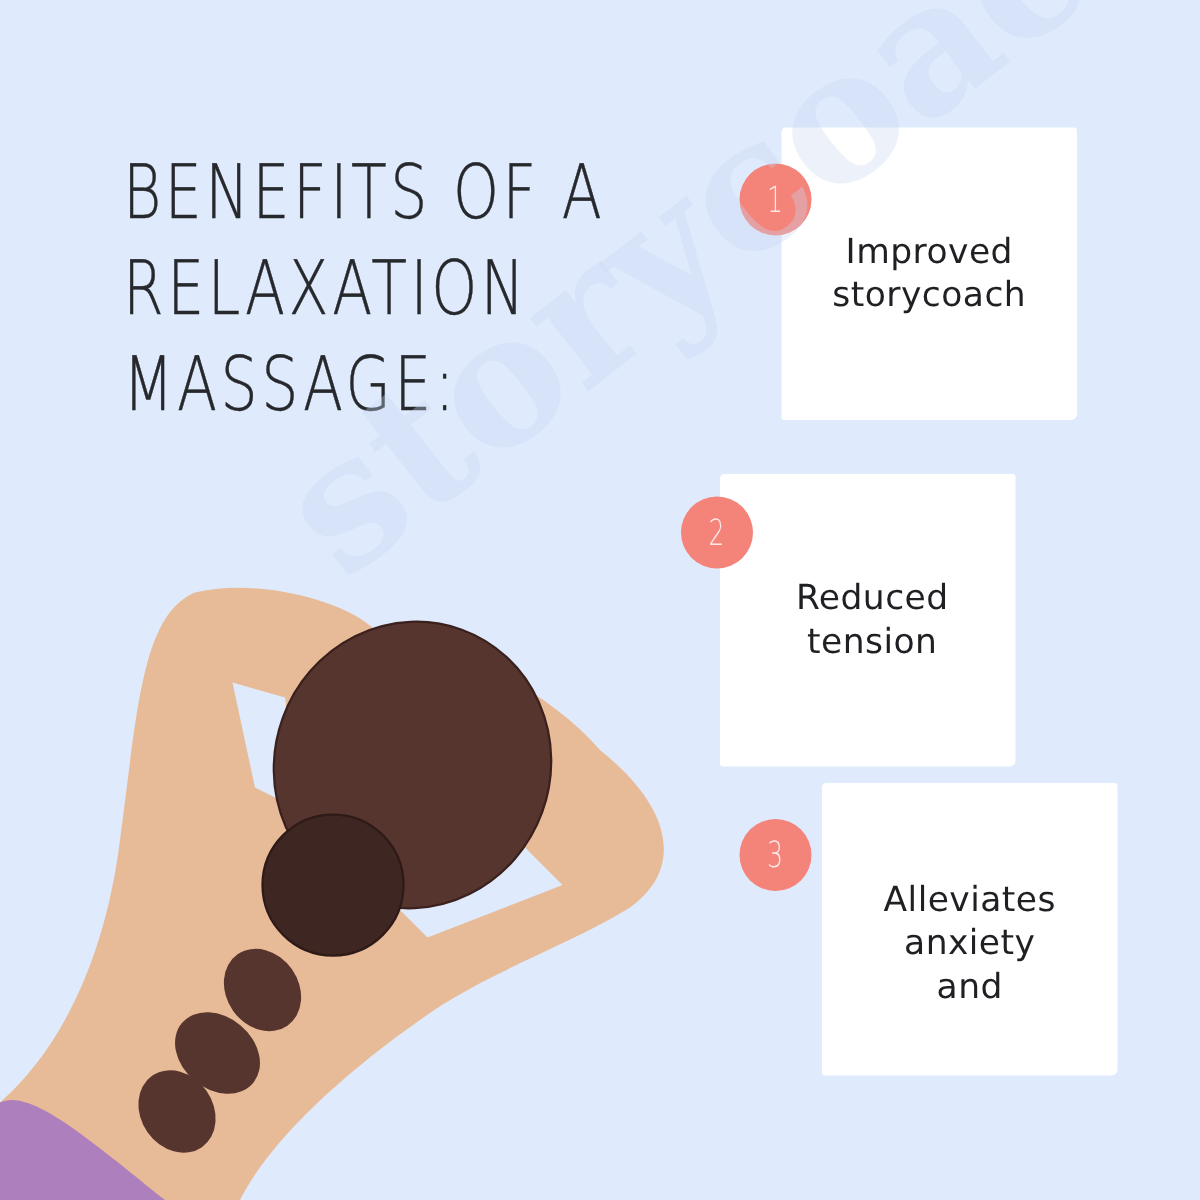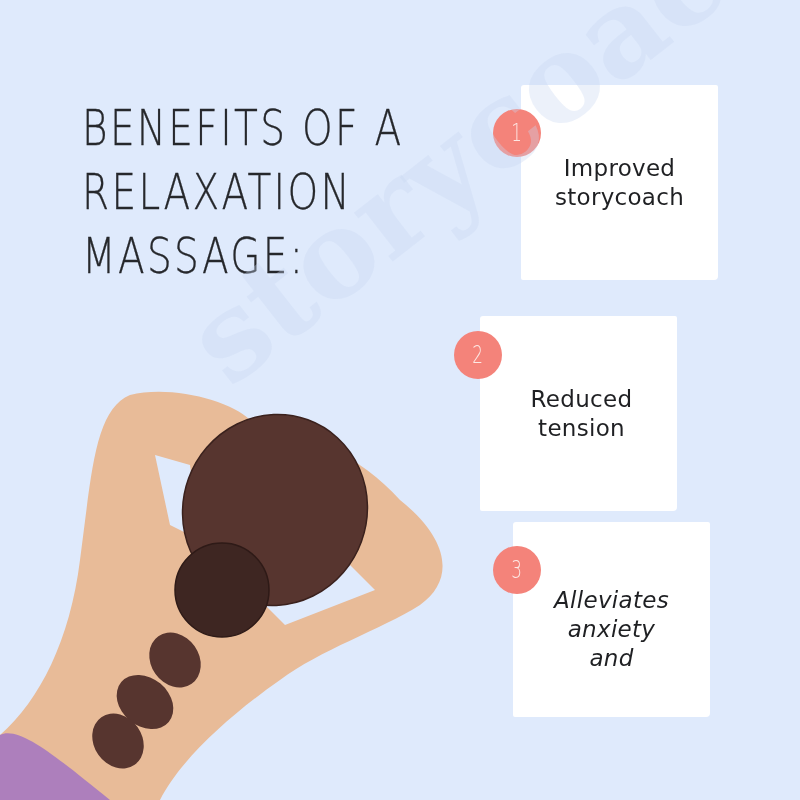--- a/index.html
+++ b/index.html
@@ -114,21 +114,21 @@
   <div class="card" style="left:480px; top:316px;">
     <div class="card-text" style="margin-left:6px;">
       <div>Reduced</div>
       <div>tension</div>
     </div>
   </div>
   <div class="badge" style="left:454px; top:331px;">
     <span>2</span>
   </div>
 
-  <div class="card" style="left:513px; top:522px;font-style:italic;">
+  <div class="card" style="left:548px; top:522px;">
     <div class="card-text" style="margin-top:20px;">
       <div>Alleviates</div>
       <div>anxiety</div>
       <div>and</div>
     </div>
   </div>
   <div class="badge" style="left:493px; top:546px;">
     <span>3</span>
   </div>
 

